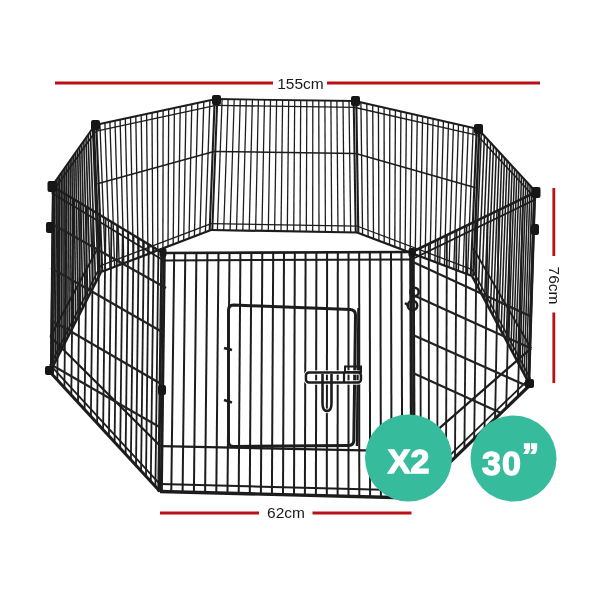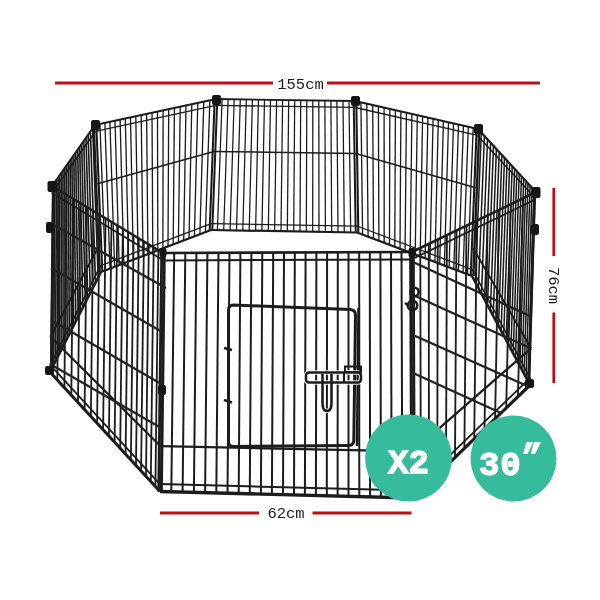--- a/index.html
+++ b/index.html
@@ -1,17 +1,17 @@
 <!DOCTYPE html>
 <html><head>
 <meta charset="utf-8">
 <style>
 html,body{margin:0;padding:0;background:#ffffff;}
 #stage{position:relative;width:600px;height:600px;background:#ffffff;overflow:hidden;
-font-family:Liberation Mono, monospace;}
+font-family:Liberation Sans, sans-serif;}
 </style>
 </head>
 <body>
 <div id="stage">
 <svg width="600" height="600" viewBox="0 0 600 600">
 <defs>
         <filter id="soft" x="-5%" y="-5%" width="110%" height="110%">
           <feGaussianBlur stdDeviation="0.28"></feGaussianBlur>
         </filter>
       </defs>

